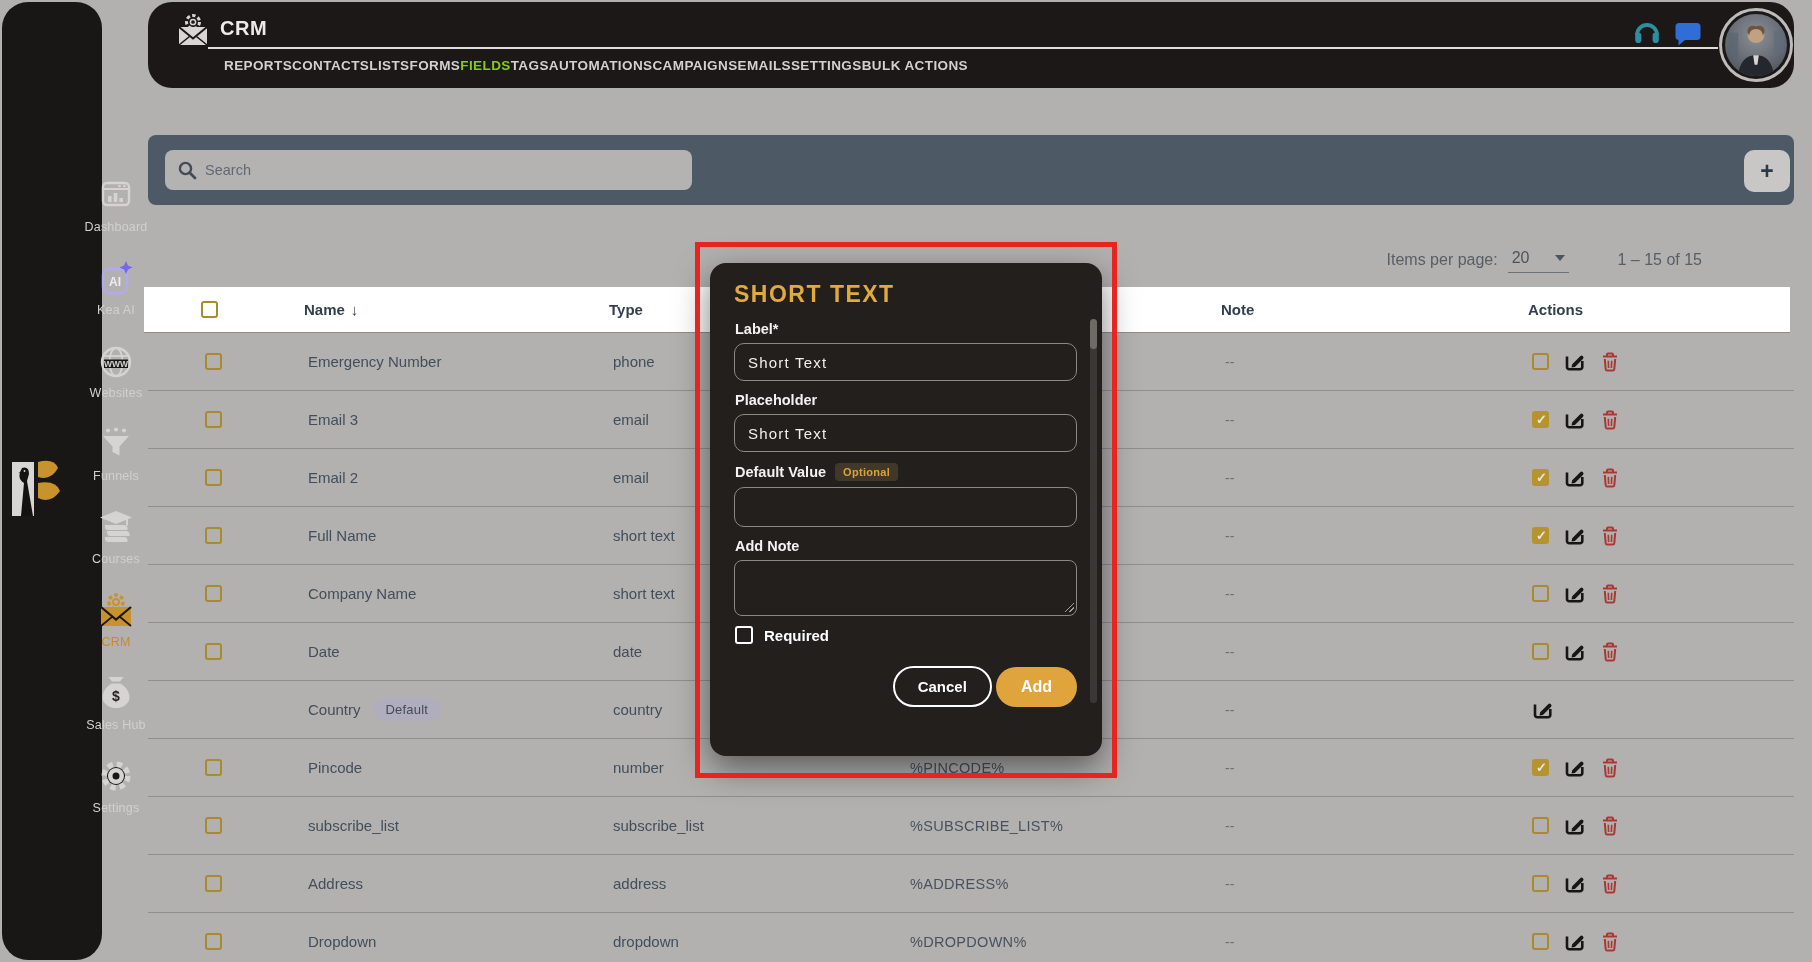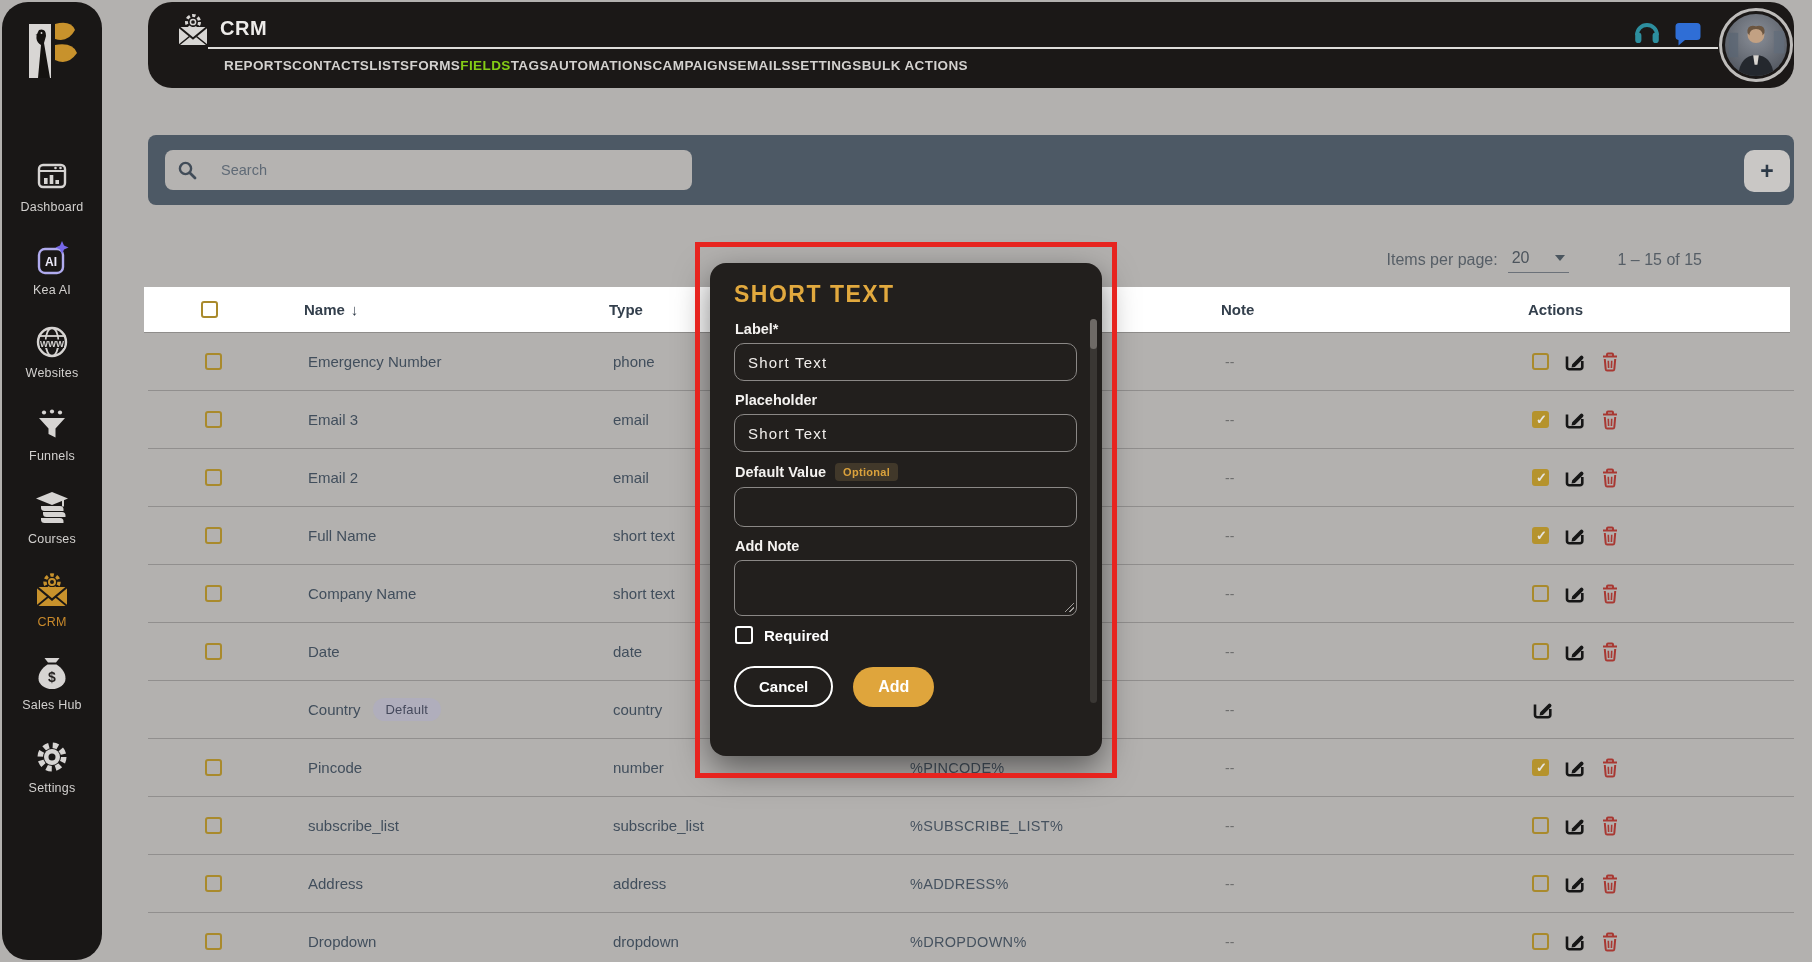--- a/index.html
+++ b/index.html
@@ -8,26 +8,26 @@
     position:relative;
     background:#b3b1af;
     font-family:"Liberation Sans", sans-serif;
     -webkit-font-smoothing:antialiased;
   }
 
   
   .sidebar {
     position:absolute; left:2px; top:2px; width:100px; height:958px;
     background:#191716; border-radius:26px; z-index:20;
-    display:flex; flex-direction:column; align-items:center;gap:43px;
+    display:flex; flex-direction:row; align-items:center;
   }
   .logo { margin-top:18px; width:66px; height:64px; }
   .side-nav { margin-top:30px; display:flex; flex-direction:column; gap:26px; align-items:center; }
   .side-item { display:flex; flex-direction:column; align-items:center; gap:5px; cursor:pointer; width:96px; }
-  .side-icon { height:38px; display:flex; align-items:center; justify-content:center; }
+  .side-icon { height:38px; display:flex; justify-content:center; }
   .side-label { font-size:12.5px; color:#d2d0ce; letter-spacing:.2px; }
   .side-item.active .side-label { color:#c8892b; }
 
   
   .app-header {
     position:absolute; left:148px; top:2px; width:1646px; height:86px;
     background:#1b1817; border-radius:24px; z-index:20;
   }
   .hdr-app-icon { position:absolute; left:26px; top:11px; }
   .hdr-title { position:absolute; left:72px; top:15px; font-size:20px; font-weight:bold; color:#edebe9; letter-spacing:.5px; }
@@ -44,21 +44,21 @@
   }
   .avatar svg { width:62px; height:62px; border-radius:50%; display:block; }
 
   
   .toolbar {
     position:absolute; left:148px; top:135px; width:1646px; height:70px;
     background:#4d5965; border-radius:8px; z-index:5;
   }
   .search-box {
     position:absolute; left:17px; top:15px; width:527px; height:40px;
-    background:#b5b3b1; border-radius:8px; display:flex; align-items:center; padding:0 12px; gap:24px;
+    background:#b5b3b1; border-radius:8px; display:flex; align-items:center; padding:0 12px; gap:8px;
   }
   .search-box input {
     flex:1; border:none; outline:none; background:transparent;
     font-size:14.5px; color:#2c3844; font-family:inherit;
   }
   .search-box input::placeholder { color:#5f6a76; }
   .sort-box {
     position:absolute; left:574px; top:13px; width:230px; height:44px;
     background:#b5b3b1; border-radius:8px; display:flex; align-items:center;
     justify-content:space-between; padding:0 14px 0 16px; cursor:pointer;
@@ -154,21 +154,21 @@
     font-family:inherit; resize:none; outline:none; display:block;
   }
   .resize-grip {
     position:absolute; right:3px; bottom:4px; width:9px; height:9px;
     background:
       linear-gradient(135deg, transparent 0 45%, #a09d9a 45% 55%, transparent 55% 70%, #a09d9a 70% 80%, transparent 80%);
   }
   .required-row { display:flex; align-items:center; gap:11px; margin:5px 0 0 1px; }
   .req-cb { width:18px; height:18px; border:2.5px solid #fff; border-radius:3px; cursor:pointer; flex:none; }
   .req-label { color:#fff; font-size:15px; font-weight:bold; }
-  .btn-row { display:flex; justify-content:flex-start; align-items:center; gap:20px; margin-top:22px; padding-right:1px; }
+  .btn-row { display:flex; justify-content:flex-end; align-items:center; gap:4px; margin-top:22px; padding-right:1px; }
   .btn-cancel {
     background:transparent; border:2px solid #fff; color:#fff; font-weight:bold;
     font-size:15px; border-radius:24px; padding:10px 23px; cursor:pointer; font-family:inherit;
   }
   .btn-add {
     background:#dfa53c; border:none; color:#fff; font-weight:bold;
     font-size:16px; border-radius:24px; padding:11px 25px; cursor:pointer; font-family:inherit;
   }
   .modal-scrollbar {
     position:absolute; right:5px; top:56px; width:7px; height:384px;

